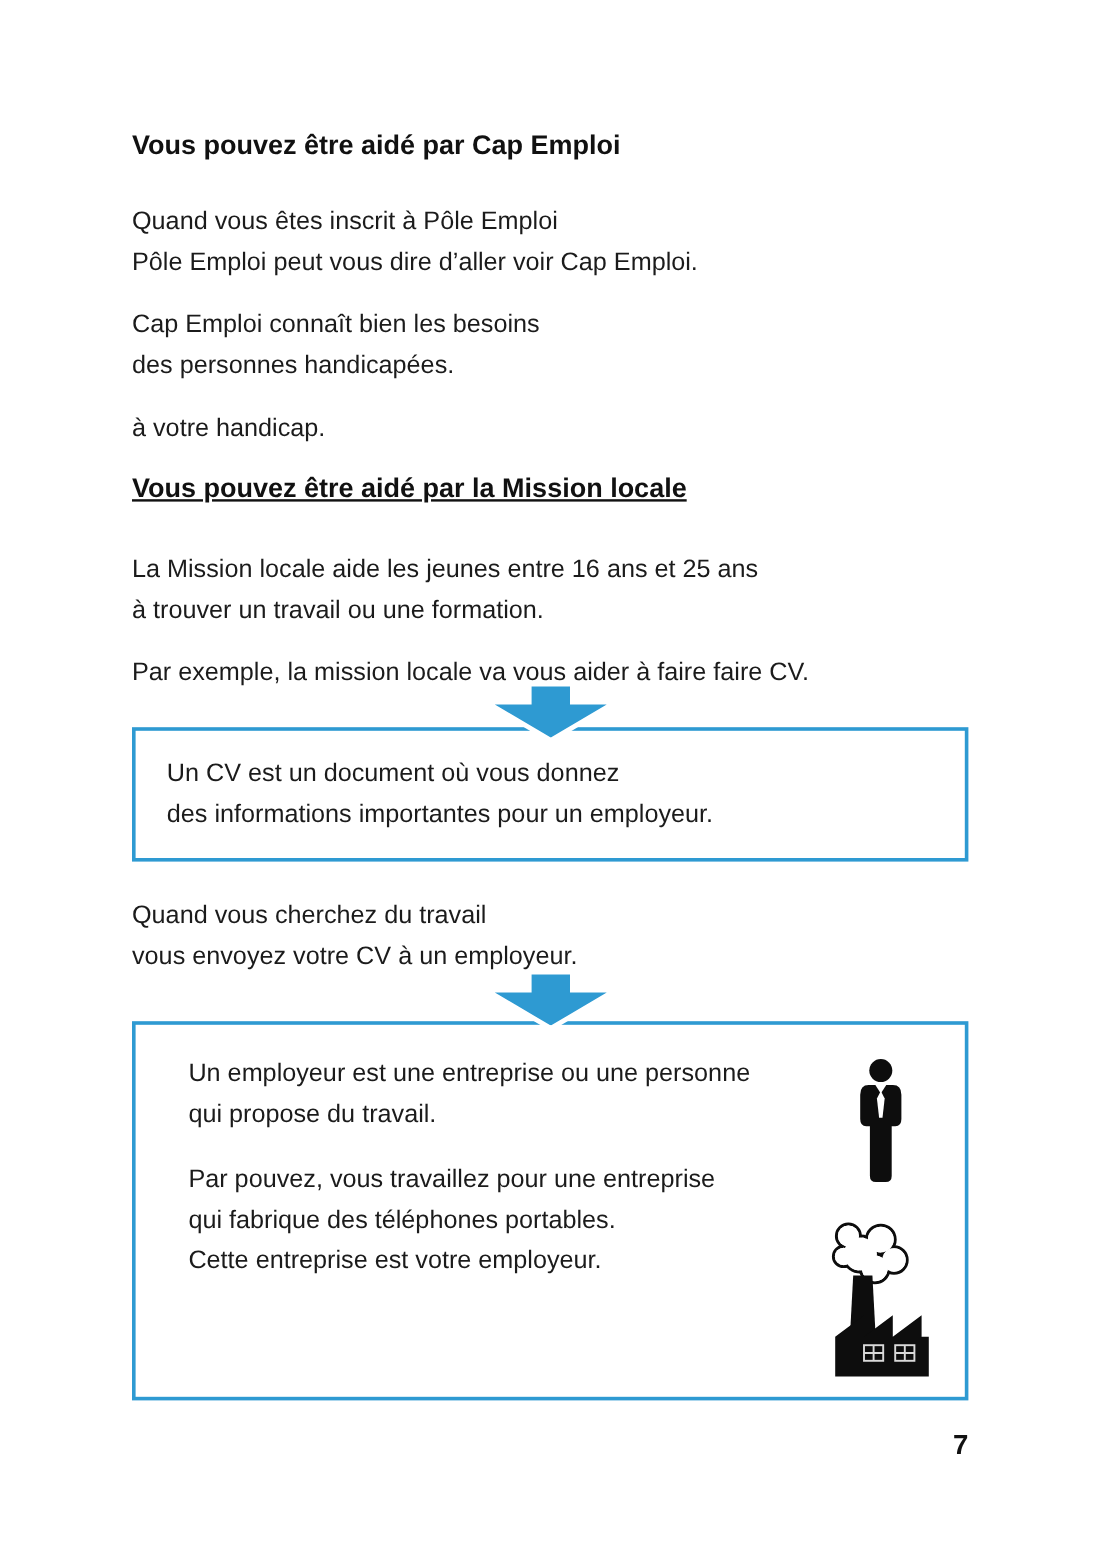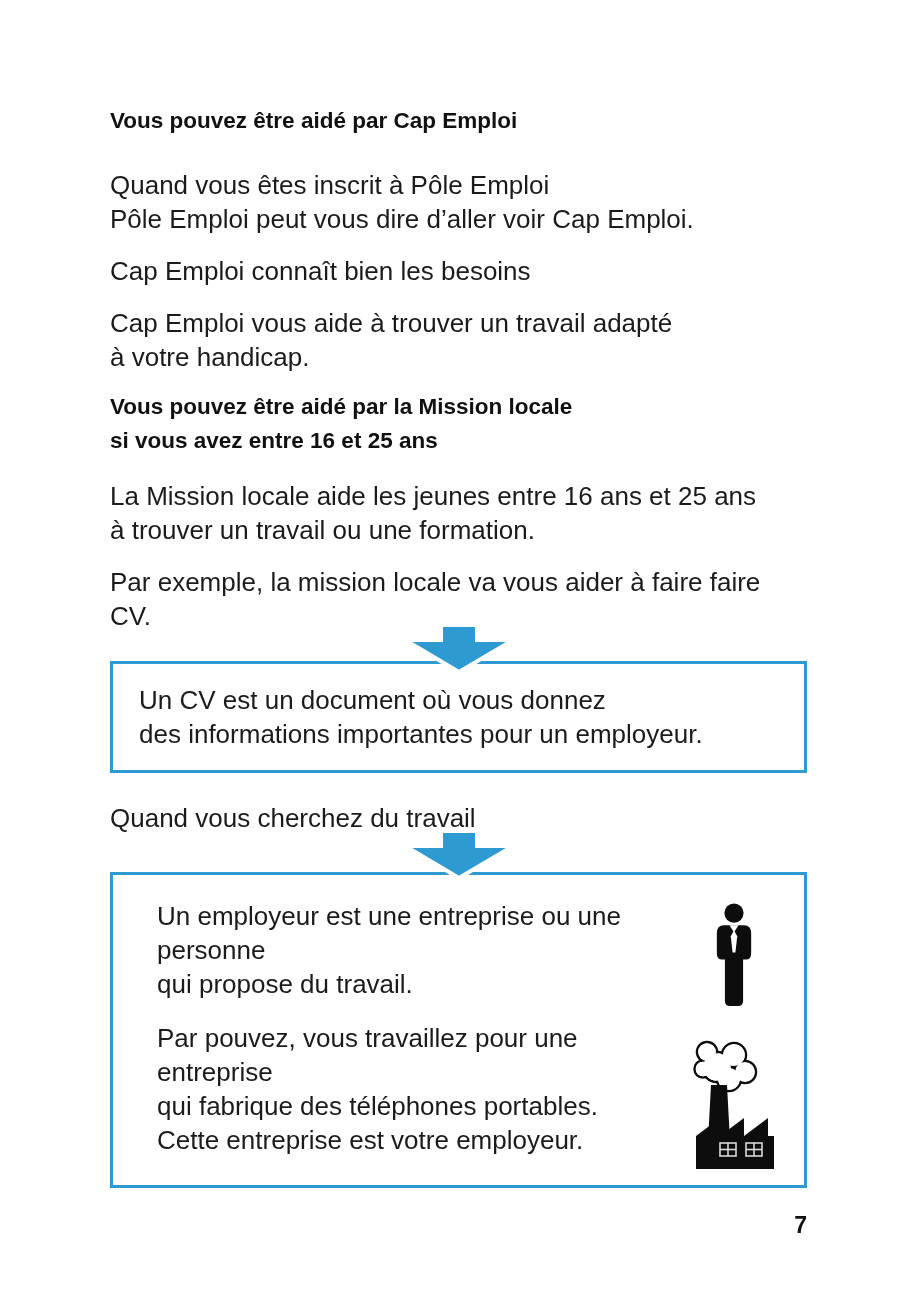--- a/index.html
+++ b/index.html
@@ -15,23 +15,23 @@
     overflow: hidden;
     border-radius: 22px;
   }
   .heading {
     font-size: 22.5px;
     line-height: 34px;
     font-weight: bold;
     color: #111111;
   }
   .h-one { margin-bottom: 30px; }
-  .h-two { margin-bottom: 21px; }
+  .h-two { margin-bottom: 34px; text-decoration: underline; }
   .para {
-    font-size: 26px;
+    font-size: 21px;
     line-height: 34px;
     margin-bottom: 18px;
     color: #1b1b1b;
   }
   .para .line { display: block; }
   .mb-16 { margin-bottom: 16px; }
   .mb-0  { margin-bottom: 0; }
 
   .arrow-wrap {
     position: relative;
@@ -93,30 +93,29 @@
 
   <div class="heading h-one">Vous pouvez être aidé par Cap Emploi</div>
 
   <p class="para">
     <span class="line">Quand vous êtes inscrit à Pôle Emploi</span>
     <span class="line">Pôle Emploi peut vous dire d’aller voir Cap Emploi.</span>
   </p>
 
   <p class="para">
     <span class="line">Cap Emploi connaît bien les besoins</span>
+    <span class="line">des personnes handicapées.</span>
   </p>
 
   <p class="para mb-16">
-    <span class="line">Cap Emploi vous aide à trouver un travail adapté</span>
     <span class="line">à votre handicap.</span>
   </p>
 
   <div class="heading h-two">
     <span class="line" style="display:block">Vous pouvez être aidé par la Mission locale</span>
-    <span class="line" style="display:block">si vous avez entre 16 et 25 ans</span>
   </div>
 
   <p class="para">
     <span class="line">La Mission locale aide les jeunes entre 16 ans et 25 ans</span>
     <span class="line">à trouver un travail ou une formation.</span>
   </p>
 
   <p class="para mb-0">
     <span class="line">Par exemple, la mission locale va vous aider à faire faire CV.</span>
   </p>
@@ -131,20 +130,21 @@
     <div class="box-text">
       <p class="para">
         <span class="line">Un CV est un document où vous donnez</span>
         <span class="line">des informations importantes pour un employeur.</span>
       </p>
     </div>
   </div>
 
   <p class="para mb-0">
     <span class="line">Quand vous cherchez du travail</span>
+    <span class="line">vous envoyez votre CV à un employeur.</span>
   </p>
 
   <div class="arrow-wrap second">
     <svg width="114" height="48" viewBox="0 0 114 48">
       <path d="M39 0 H75 V15 H111 L57 47 L3 15 H39 Z" fill="#2e9ad2" stroke="#ffffff" stroke-width="4" stroke-linejoin="miter"></path>
     </svg>
   </div>
 
   <div class="callout box-employer">
     <div class="box-text">

